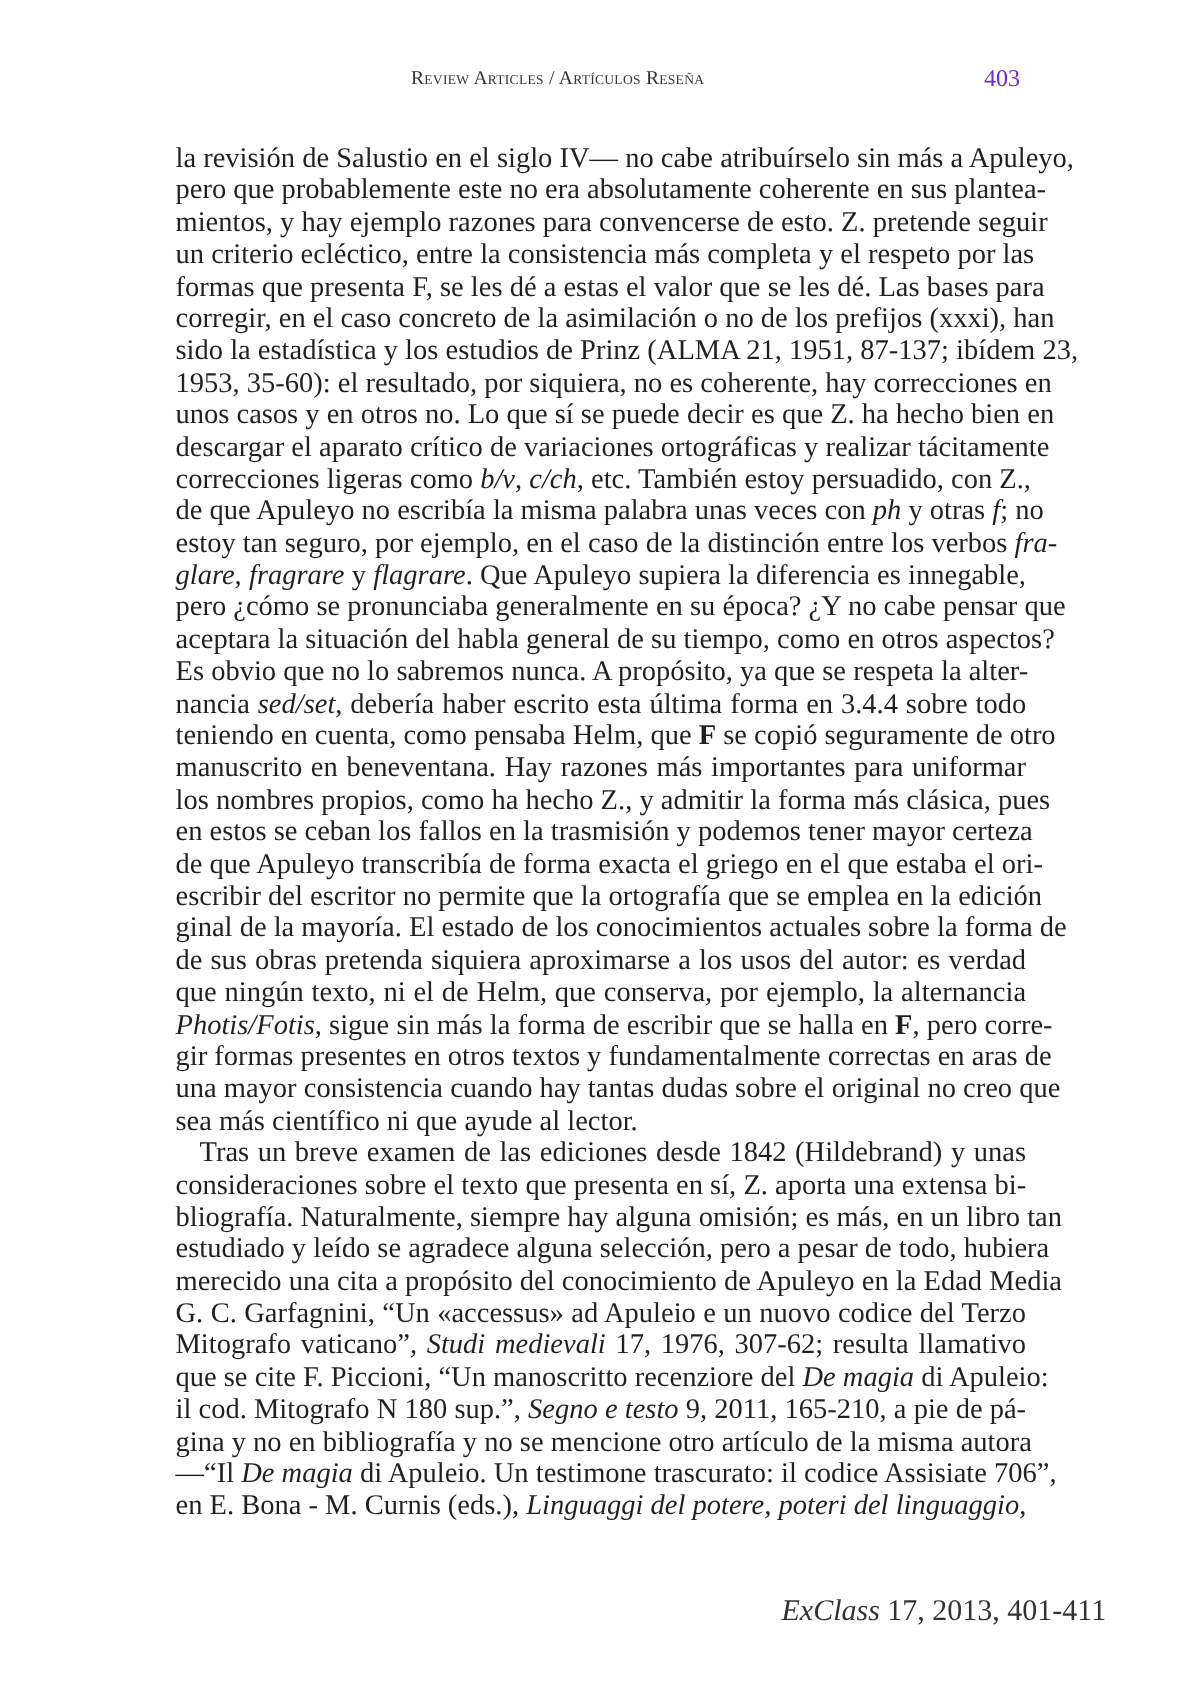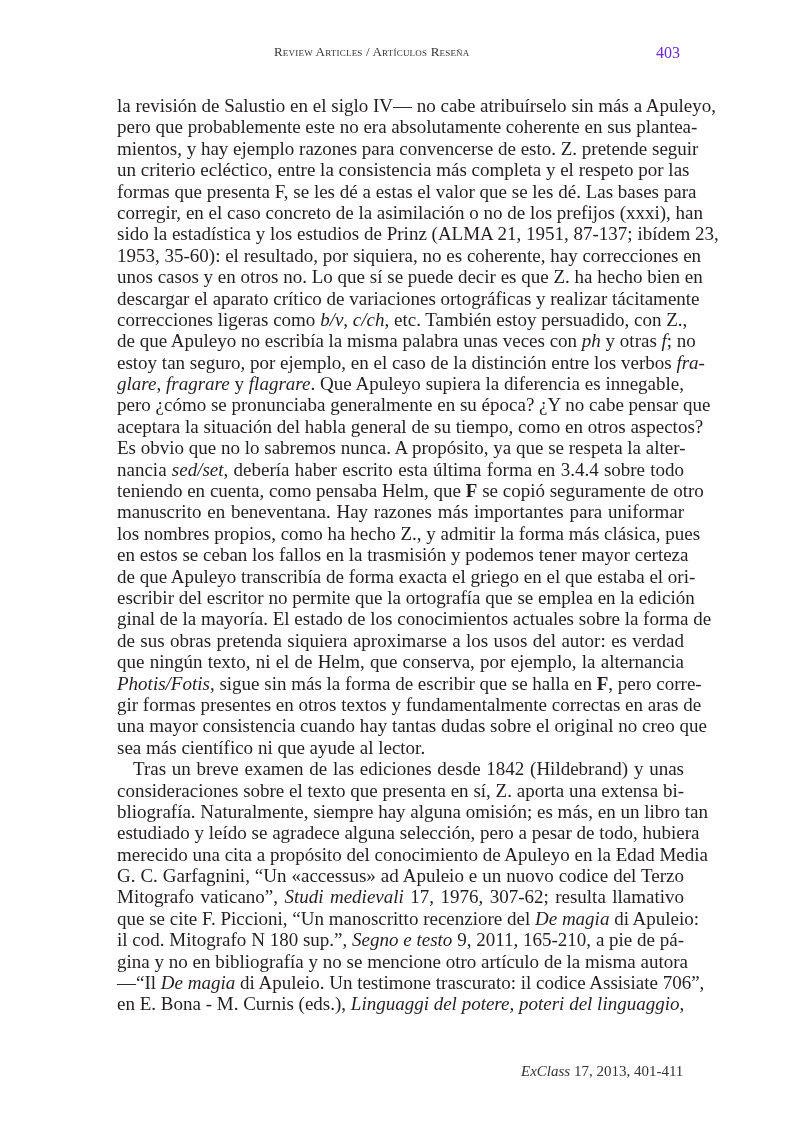--- a/index.html
+++ b/index.html
@@ -10,21 +10,21 @@
                    font-variant: small-caps; color: #333; white-space: nowrap; }
   .page-number { position: absolute; left: 656px; top: 0; font-size: 16px; color: #6d28d9; }
   .body-text { position: absolute; left: 117px; top: 95px; width: 567px; }
   .line { display: block; height: 21.4px; line-height: 21.4px; font-size: 19px;
           text-align: justify; text-align-last: justify; white-space: nowrap; overflow: visible; }
   .line.last { text-align-last: left; }
   .line.indent { padding-left: 16px; }
   .line span { white-space: pre; }
   .it { font-style: italic; }
   .bd { font-weight: bold; }
-  .footer { position: absolute; top: 1063px; left: 521px; font-size: 15px; color: #333; white-space: nowrap; }
+  .footer { position: absolute; top: 1063px; left: 521px; font-size: 20px; color: #333; white-space: nowrap; }
   .footer .it { font-style: italic; }
 </style>
 </head>
 <body>
 
 <div class="running-head">
   <span class="running-title">Review Articles / Artículos Reseña</span>
   <span class="page-number">403</span>
 </div>
 

